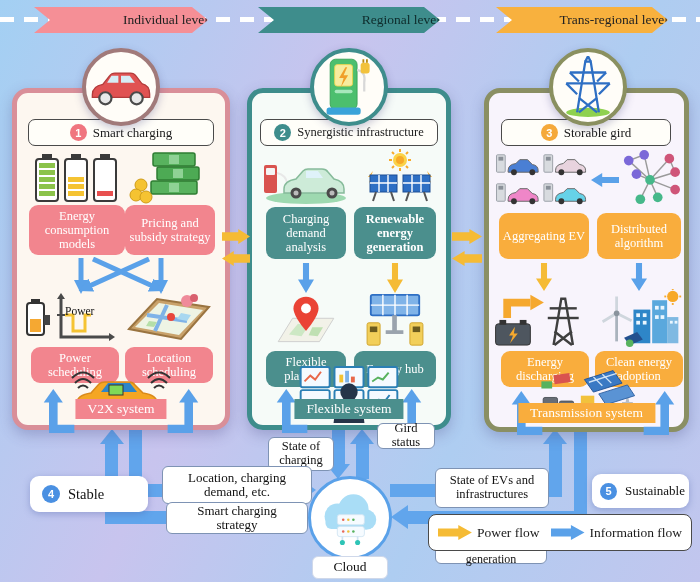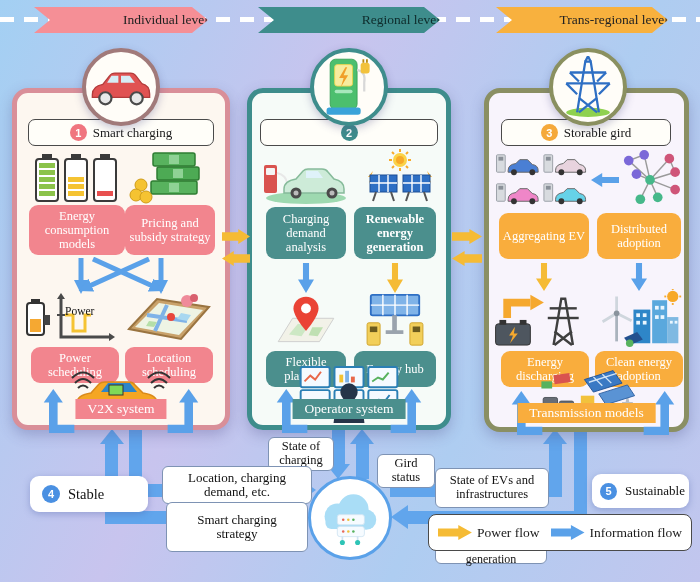--- a/index.html
+++ b/index.html
@@ -176,20 +176,21 @@
         <circle cx="26" cy="48" r="3" fill="#f5c332"></circle>
       <circle cx="78" cy="48" r="7" fill="#2a2a2a"></circle>
         <circle cx="78" cy="48" r="3" fill="#f5c332"></circle>
     </svg>
     <div class="syslabel pinkbg" style="top:306px;">V2X system</div>
   </div>
 
   <div class="panel" style="left:247px;width:204px;border:5px solid #3e8d8c;background:#f6fbf8;">
     <div class="hdr" style="left:8px;top:26px;width:178px;height:27px;font-size:12.5px;">
       <span class="numcirc nc-teal">2</span>
+      <span>Synergistic infrastructure</span>
     </div>
     <svg class="icon" style="left:8px;top:60px;" width="88" height="52" viewBox="0 0 88 52">
       <ellipse cx="46" cy="45" rx="40" ry="6" fill="#9ed9b0"></ellipse>
       <rect x="4" y="12" width="13" height="28" rx="2" fill="#d9534f"></rect>
         <rect x="6" y="15" width="9" height="7" rx="1" fill="#f4f4f4"></rect>
       <path d="M17 20 Q26 22 27 30" stroke="#e8e8e8" stroke-width="2" fill="none"></path>
       <path d="M24 40 v-4 q0 -8 12 -10 l7 -8 q2 -2 5 -2 h14 q4 0 6 3 l6 7 q10 2 10 10 v4 z" fill="#cdebd8" stroke="#86bb9a" stroke-width="1.5"></path>
       <path d="M46 18 h12 l5 7 h-17 z" fill="#dff2fa"></path>
       <circle cx="36" cy="40" r="5.5" fill="#4a4a4a"></circle>
         <circle cx="36" cy="40" r="2.5" fill="#bbb"></circle>
@@ -261,21 +262,21 @@
       <path d="M6 17 l6 -6 5 4 6 -8" stroke="#e8684a" fill="none" stroke-width="2"></path>
       <path d="M76 17 l6 -4 5 2 6 -7" stroke="#58b25e" fill="none" stroke-width="2"></path>
       <rect x="42" y="10" width="4" height="8" fill="#f5c332"></rect>
         <rect x="48" y="6" width="4" height="12" fill="#7fb3e8"></rect>
         <rect x="54" y="12" width="4" height="6" fill="#e8684a"></rect>
       <path d="M8 40 h18 M42 36 l6 4 6 -6" stroke="#7fb3e8" fill="none" stroke-width="2"></path>
       <path d="M78 42 l5 -6 5 3 6 -8" stroke="#2a7fb5" fill="none" stroke-width="2"></path>
       <circle cx="52" cy="28" r="9" fill="#253449"></circle>
       <path d="M36 60 q2 -20 16 -20 q14 0 16 20 z" fill="#253449"></path>
     </svg>
-    <div class="syslabel tealbg" style="top:306px;">Operator system</div>
+    <div class="syslabel tealbg" style="top:306px;">Flexible system</div>
   </div>
 
   <div class="panel" style="left:484px;width:205px;height:344px;border:5px solid #8a8f63;background:#f8f4fc;">
     <div class="hdr" style="left:12px;top:26px;width:170px;height:27px;">
       <span class="numcirc nc-orange">3</span>
       <span>Storable gird</span>
     </div>
     <svg class="icon" style="left:6px;top:56px;" width="94" height="60" viewBox="0 0 96 62">
       <g>
         <g transform="translate(1,2)">
@@ -332,21 +333,21 @@
           <circle cx="58" cy="24" r="5"></circle>
           <circle cx="58" cy="42" r="5"></circle>
         </g>
       <g fill="#46b88a">
           <circle cx="32" cy="32" r="5"></circle>
           <circle cx="40" cy="50" r="5"></circle>
           <circle cx="22" cy="52" r="5"></circle>
         </g>
     </svg>
     <div class="node orangebg" style="left:10px;top:120px;width:90px;height:46px;">Aggregating EV</div>
-    <div class="node orangebg" style="left:108px;top:120px;width:84px;height:46px;">Distributed adoption</div>
+    <div class="node orangebg" style="left:108px;top:120px;width:84px;height:46px;">Distributed algorithm</div>
     <div class="varrow yellowbg" style="left:47px;top:170px;height:28px;"></div>
     <div class="varrow bluebg" style="left:142px;top:170px;height:28px;"></div>
     <svg class="icon" style="left:4px;top:196px;" width="96" height="58" viewBox="0 0 98 60">
       <path d="M14 30 V14 H38" stroke="#f5a82e" stroke-width="8" fill="none"></path>
         <polygon points="38,6 38,22 52,14" fill="#f5a82e"></polygon>
       <rect x="2" y="36" width="36" height="22" rx="3" fill="#4e565f" stroke="#333"></rect>
       <rect x="6" y="32" width="7" height="5" fill="#333"></rect>
         <rect x="27" y="32" width="7" height="5" fill="#333"></rect>
       <path d="M22 39 l-6 9 h4 l-3 8 8 -10 h-4 z" fill="#f5a82e"></path>
       <g stroke="#3f3f3f" stroke-width="2.5" fill="none">
@@ -409,21 +410,21 @@
       <path d="M56 14 L88 4 L98 18 L66 28 Z" fill="#3a79c4" stroke="#1d4f94"></path>
       <path d="M66 11 L76 21 M76 8 L86 18 M61 17 L92 7" stroke="#cfe2f5" stroke-width="1.5"></path>
       <path d="M72 30 L104 20 L112 32 L80 42 Z" fill="#5a93d4" stroke="#2c5ea0"></path>
       <g fill="#676d75" stroke="#4a4f56">
           <rect x="10" y="34" width="16" height="12" rx="2"></rect>
           <rect x="28" y="38" width="16" height="12" rx="2"></rect>
           <rect x="18" y="46" width="16" height="10" rx="2"></rect>
         </g>
       <rect x="52" y="32" width="15" height="15" fill="#f2c23c"></rect>
     </svg>
-    <div class="syslabel orangebg" style="top:310px;">Transmission models</div>
+    <div class="syslabel orangebg" style="top:310px;">Transmission system</div>
   </div>
 
   <div class="lvlcircle" style="left:82px;border:4px solid #a17a7a;">
     <svg width="66" height="40" viewBox="0 0 76 46">
       <path d="M5 32 q0 -10 12 -12 l8 -10 q2 -3 6 -3 h18 q4 0 6 3 l7 9 q9 2 9 12 v4 H5 z" fill="#e05252" stroke="#b23b3b" stroke-width="1.5"></path>
       <path d="M27 10 h8 v8 h-13 z" fill="#d6ecf5"></path>
         <path d="M38 10 h10 l6 8 h-16 z" fill="#d6ecf5"></path>
       <circle cx="20" cy="36" r="7" fill="#e8e8e8" stroke="#4a4a4a" stroke-width="2.5"></circle>
       <circle cx="56" cy="36" r="7" fill="#e8e8e8" stroke="#4a4a4a" stroke-width="2.5"></circle>
     </svg>
@@ -491,25 +492,26 @@
         <circle cx="43" cy="36" r="1.5" fill="#58b25e"></circle>
       <rect x="24" y="44" width="32" height="12" rx="3" fill="#f6fbff" stroke="#cfe4f2"></rect>
       <circle cx="31" cy="50" r="1.5" fill="#e86a5a"></circle>
         <circle cx="37" cy="50" r="1.5" fill="#f2c23c"></circle>
         <circle cx="43" cy="50" r="1.5" fill="#58b25e"></circle>
       <path d="M30 56 v5 M48 56 v5" stroke="#cfe4f2" stroke-width="2"></path>
       <circle cx="30" cy="63" r="3" fill="#2ec4b6"></circle>
         <circle cx="48" cy="63" r="3" fill="#2ec4b6"></circle>
     </svg>
   </div>
+  <div class="info-label" style="left:312px;top:556px;width:76px;height:23px;font-size:13.5px;border-color:#cfd8ea;">Cloud</div>
 
   <div class="info-label" style="left:268px;top:437px;width:66px;height:34px;">State of charging</div>
-  <div class="info-label" style="left:377px;top:454px;width:58px;height:34px;text-align:center;">Gird status</div>
+  <div class="info-label" style="left:377px;top:423px;width:58px;height:26px;text-align:center;">Gird status</div>
   <div class="info-label" style="left:162px;top:466px;width:150px;height:38px;font-size:13px;">Location, charging demand, etc.</div>
-  <div class="info-label" style="left:166px;top:502px;width:142px;height:50px;font-size:13px;">Smart charging strategy</div>
+  <div class="info-label" style="left:166px;top:502px;width:142px;height:32px;font-size:13px;">Smart charging strategy</div>
   <div class="info-label" style="left:435px;top:468px;width:114px;height:40px;">State of EVs and infrastructures</div>
   <div class="info-label" style="left:435px;top:528px;width:112px;height:36px;font-size:12px;">Gird status renewable generation</div>
 
   <div class="badge" style="left:30px;top:476px;width:118px;height:36px;">
     <span class="numcirc nc-blue" style="width:18px;height:18px;">4</span>
     <span>Stable</span>
   </div>
   <div class="badge" style="left:592px;top:474px;width:97px;height:34px;padding:0 8px;font-size:13px;">
     <span class="numcirc nc-blue" style="width:17px;height:17px;">5</span>
     <span>Sustainable</span>

